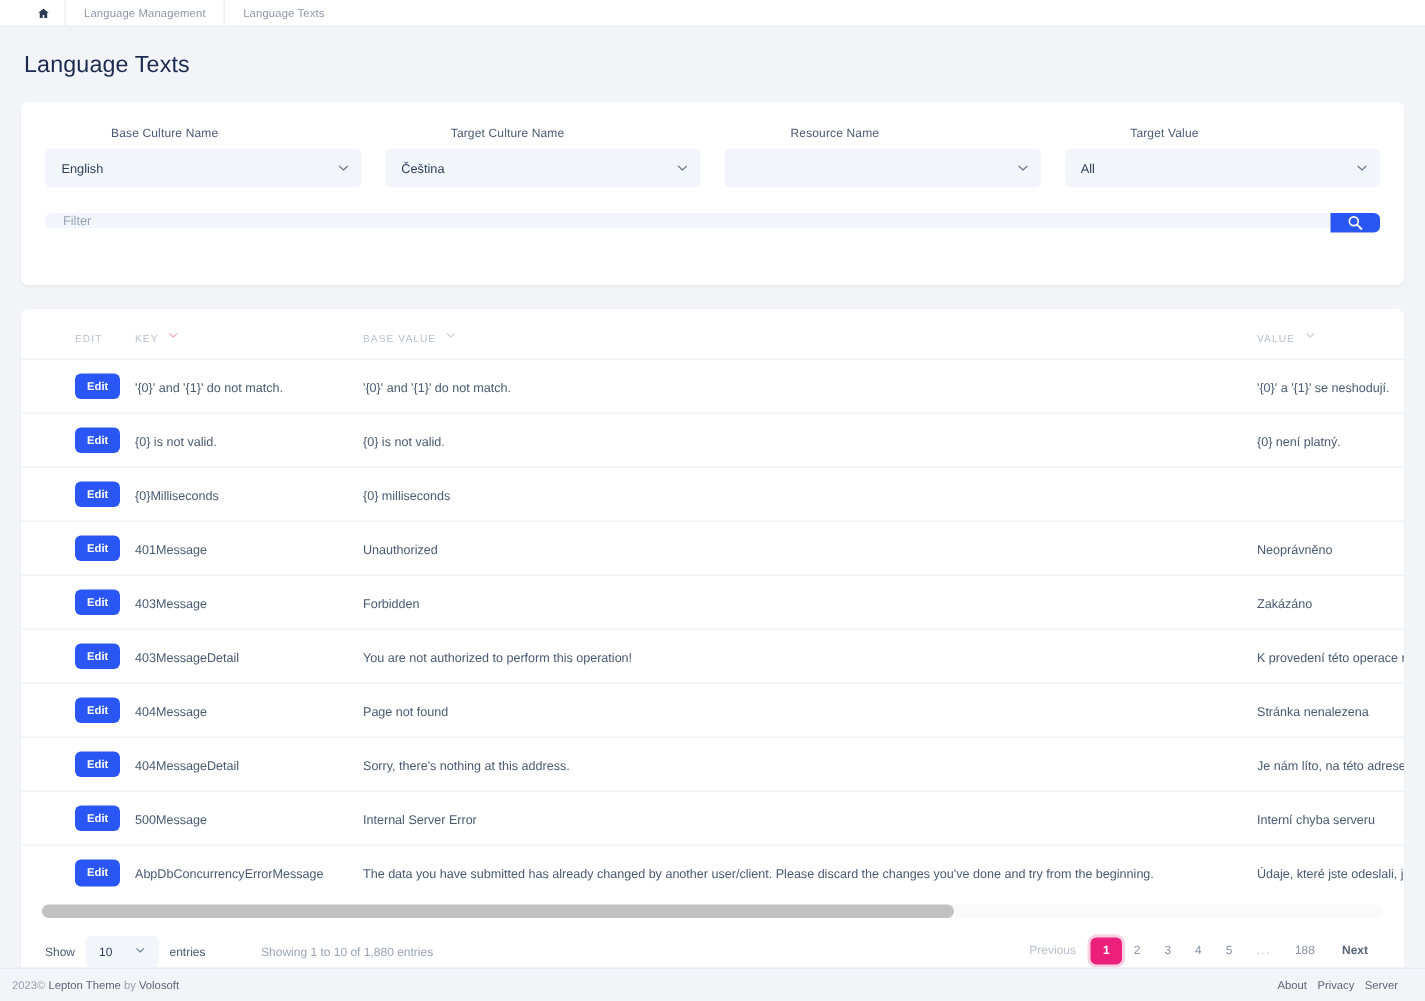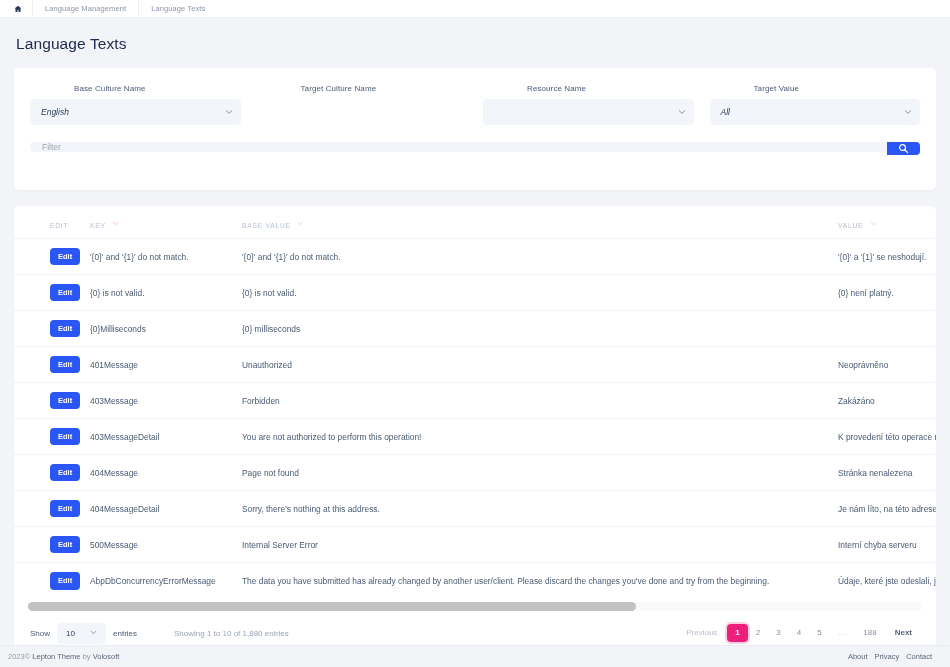--- a/index.html
+++ b/index.html
@@ -12,20 +12,21 @@
   }
   body { position: relative; }
 
   
   .topbar {
     height: 18px;
     background: #ffffff;
     display: flex;
     align-items: center;
     border-bottom: 1px solid #eceff4;
+    padding-left: 11px;
   }
   .crumb {
     font-size: 7.5px;
     color: #8e96a8;
     padding: 0 12px;
     height: 18px;
     display: flex;
     align-items: center;
     white-space: nowrap;
     border-right: 1px solid #eceff4;
@@ -74,21 +75,20 @@
     background: #f2f5f9;
     border-radius: 4px;
     display: flex;
     align-items: center;
     padding: 0 24px 0 11px;
     font-size: 8.5px;
     color: #30405c;
     cursor: pointer;
     white-space: nowrap;
     overflow: hidden;
-    font-style: italic;
   }
   .chev {
     position: absolute;
     right: 9px; top: 50%;
     width: 7px; height: 7px;
     margin-top: -4px;
     pointer-events: none;
   }
   .chev svg { display: block; }
 
@@ -321,20 +321,28 @@
         <span class="chev">
           <svg width="8" height="8" viewBox="0 0 12 12">
               <path d="M2 4.2 6 8l4-3.8" fill="none" stroke="#6b7a93" stroke-width="1.2" stroke-linecap="round" stroke-linejoin="round"></path>
             </svg>
         </span>
       </div>
     </div>
 
     <div class="field">
       <div class="field-label">Target Culture Name</div>
+      <div class="select">
+        <span>Čeština</span>
+        <span class="chev">
+          <svg width="8" height="8" viewBox="0 0 12 12">
+              <path d="M2 4.2 6 8l4-3.8" fill="none" stroke="#6b7a93" stroke-width="1.2" stroke-linecap="round" stroke-linejoin="round"></path>
+            </svg>
+        </span>
+      </div>
     </div>
 
     <div class="field">
       <div class="field-label">Resource Name</div>
       <div class="select">
         <span></span>
         <span class="chev">
           <svg width="8" height="8" viewBox="0 0 12 12">
               <path d="M2 4.2 6 8l4-3.8" fill="none" stroke="#6b7a93" stroke-width="1.2" stroke-linecap="round" stroke-linejoin="round"></path>
             </svg>
@@ -509,15 +517,15 @@
 <div class="footer">
   <div class="footer-left">
     <span>2023©</span>
     <span class="strong">Lepton Theme</span>
     <span>by</span>
     <span class="strong">Volosoft</span>
   </div>
   <div class="footer-right">
     <span class="footer-link">About</span>
     <span class="footer-link">Privacy</span>
-    <span class="footer-link">Contact</span>
+    <span class="footer-link">Server</span>
   </div>
 </div>
 
 </body></html>

